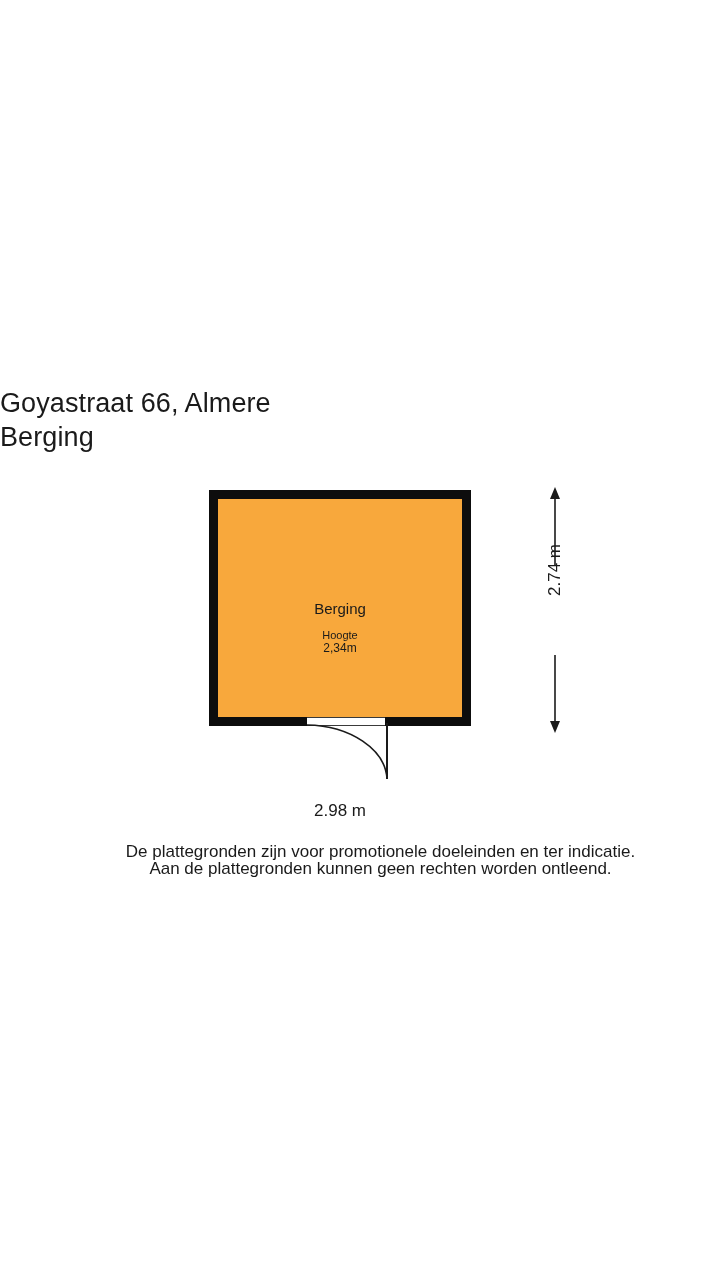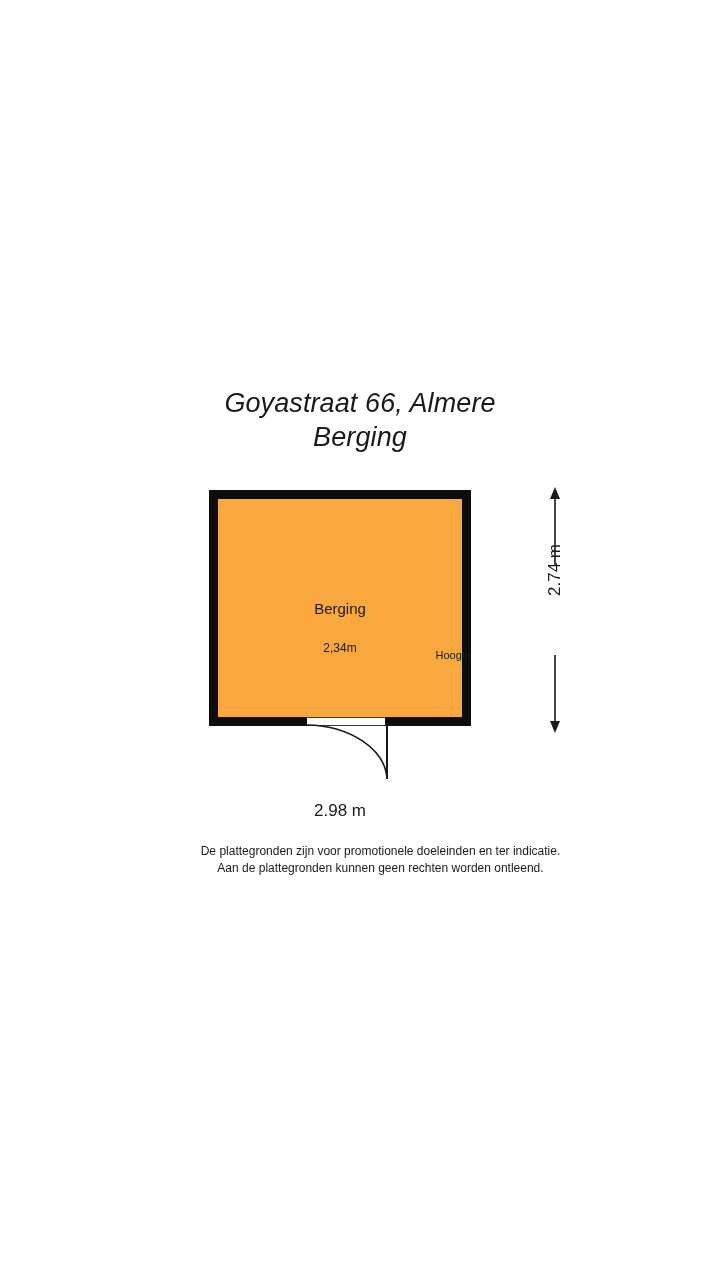--- a/index.html
+++ b/index.html
@@ -23,22 +23,20 @@
     width: 720px;
     height: 1280px;
   }
 
   
   .title-block {
     position: absolute;
     left: 0;
     top: 386px;
     width: 720px;
-    text-align: center;
-    font-style: italic;
   }
   .title-line-1 {
     font-size: 27px;
     line-height: 34px;
     font-weight: 400;
     color: #1a1a1a;
     letter-spacing: 0.1px;
   }
   .title-line-2 {
     font-size: 27px;
@@ -80,23 +78,23 @@
     left: 209px;
     top: 600px;
     width: 262px;
     text-align: center;
     font-size: 15px;
     color: #1a1a1a;
   }
   .room-sub-1 {
     position: absolute;
     left: 209px;
-    top: 649px;
-    width: 262px;
-    text-align: right;
+    top: 629px;
+    width: 262px;
+    text-align: center;
     font-size: 11px;
     color: #1a1a1a;
   }
   .room-sub-2 {
     position: absolute;
     left: 209px;
     top: 641px;
     width: 262px;
     text-align: center;
     font-size: 12px;
@@ -181,21 +179,21 @@
 
   
   .footer {
     position: absolute;
     left: 0;
     top: 843px;
     width: 720px;
     text-align: center;
   }
   .footer-line {
-    font-size: 12px;
+    font-size: 17px;
     line-height: 17px;
     color: #1a1a1a;
     padding-left: 41px;
   }
 </style>
 </head>
 <body>
 
 <div class="floorplan-page">
 

